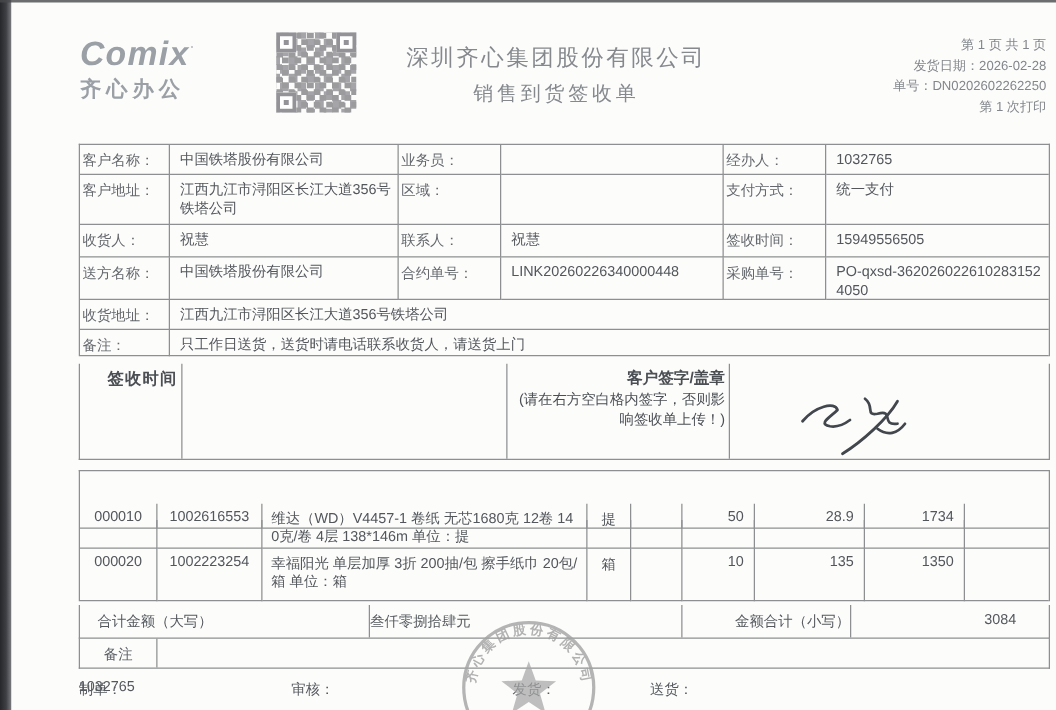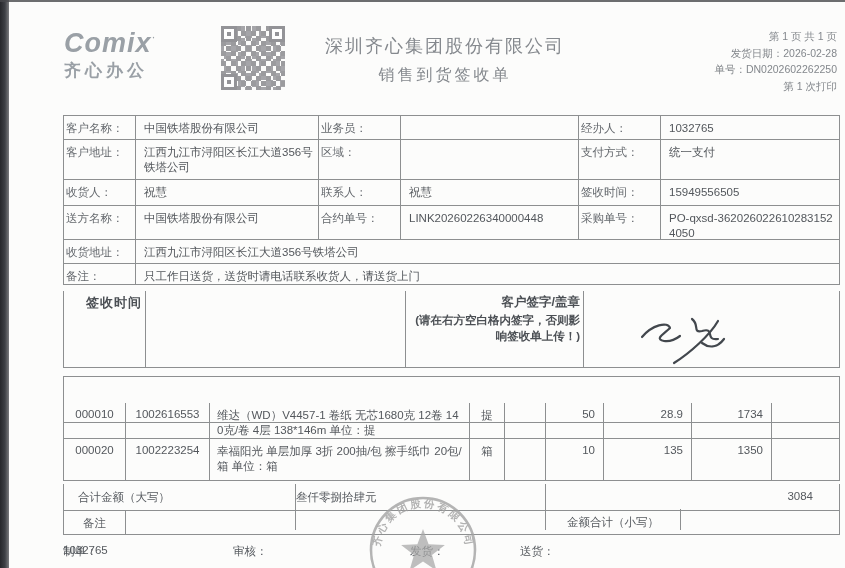--- a/index.html
+++ b/index.html
@@ -45,42 +45,42 @@
   .span5 { grid-column:2 / 7; }
 
   .sign-row { position:absolute; left:63px; top:291px; z-index:2; display:grid;
     grid-template-columns:82px 260px 178px 255px; height:77px;
     border:1px solid #8d8f90; border-top:none; }
   .sign-row > div { border-right:1px solid #8d8f90; }
   .sign-row > div.nr { border-right:none; position:relative; }
   .sign-time { font-weight:bold; font-size:13px; color:#4b4f54; text-align:right; padding:3px 3px 0 0; letter-spacing:1px; }
   .sign-note-cell { text-align:right; padding:3px 3px 0 5px; color:#4b4f54; }
   .sign-note-cell .t1 { font-weight:bold; font-size:12.5px; }
-  .sign-note-cell .t2 { font-weight:bold; font-size:11.5px; line-height:15.5px; margin-top:2px;text-align:right; }
+  .sign-note-cell .t2 { font-weight:normal; font-size:11.5px; line-height:15.5px; margin-top:2px;text-align:right; }
 
   .items { position:absolute; left:63px; top:376px; z-index:2; display:grid;
     grid-template-columns:62px 84px 260px 35px 41px 58px 88px 80px 67px;
     grid-template-rows:26px 36px 42px;
     border:1px solid #8d8f90; border-bottom:none; }
   .items > div { border-right:1px solid #8d8f90; border-bottom:1px solid #8d8f90; overflow:hidden; }
   .items > div.nr { border-right:none; }
   .th { text-align:center; font-size:11.5px; color:#5c6065; padding-top:6px;margin-top:39px; }
   .c  { font-size:11.5px; color:#53575c; padding-top:5px; }
   .ctr { text-align:center; }
   .rt  { text-align:right; padding-right:8px; }
   .nm  { padding:5px 6px 2px 7px; line-height:15px; word-break:break-all; }
 
   .totals { position:absolute; left:63px; top:484px; z-index:2; display:grid;
     grid-template-columns:232px 250px 135px 158px; height:27px;
     border:1px solid #8d8f90; border-top:none; }
   .totals > div { border-right:1px solid #8d8f90; font-size:11.5px; color:#55595e; padding-top:6px; }
   .totals > div.nr { border-right:none; }
   .t-lbl { padding-left:14px; color:#5c6065; }
   .t-cn  { padding-right:8px; }
-  .t-sub { text-align:center; color:#5c6065;margin-top:25px; }
+  .t-sub { text-align:right; color:#5c6065; }
   .t-num { text-align:right; padding-right:26px; }
 
   .note-row { position:absolute; left:63px; top:511px; z-index:2; display:grid;
     grid-template-columns:62px 713px; height:24px;
     border:1px solid #8d8f90; border-top:none; }
   .note-row > div { font-size:11.5px; color:#5c6065; padding-top:5px; }
   .note-row .n-lbl { border-right:1px solid #8d8f90; text-align:center; }
 
   .footer-line { position:absolute; left:0; top:544px; width:845px; z-index:2;
     font-size:11.5px; color:#55595e; }

